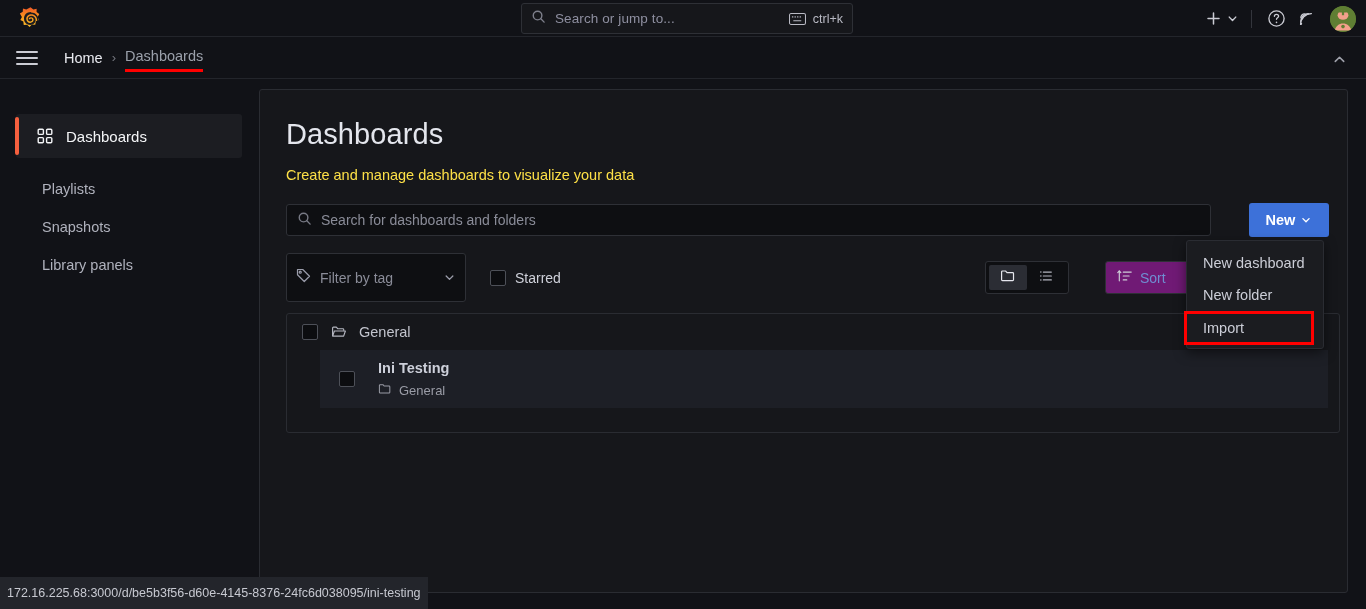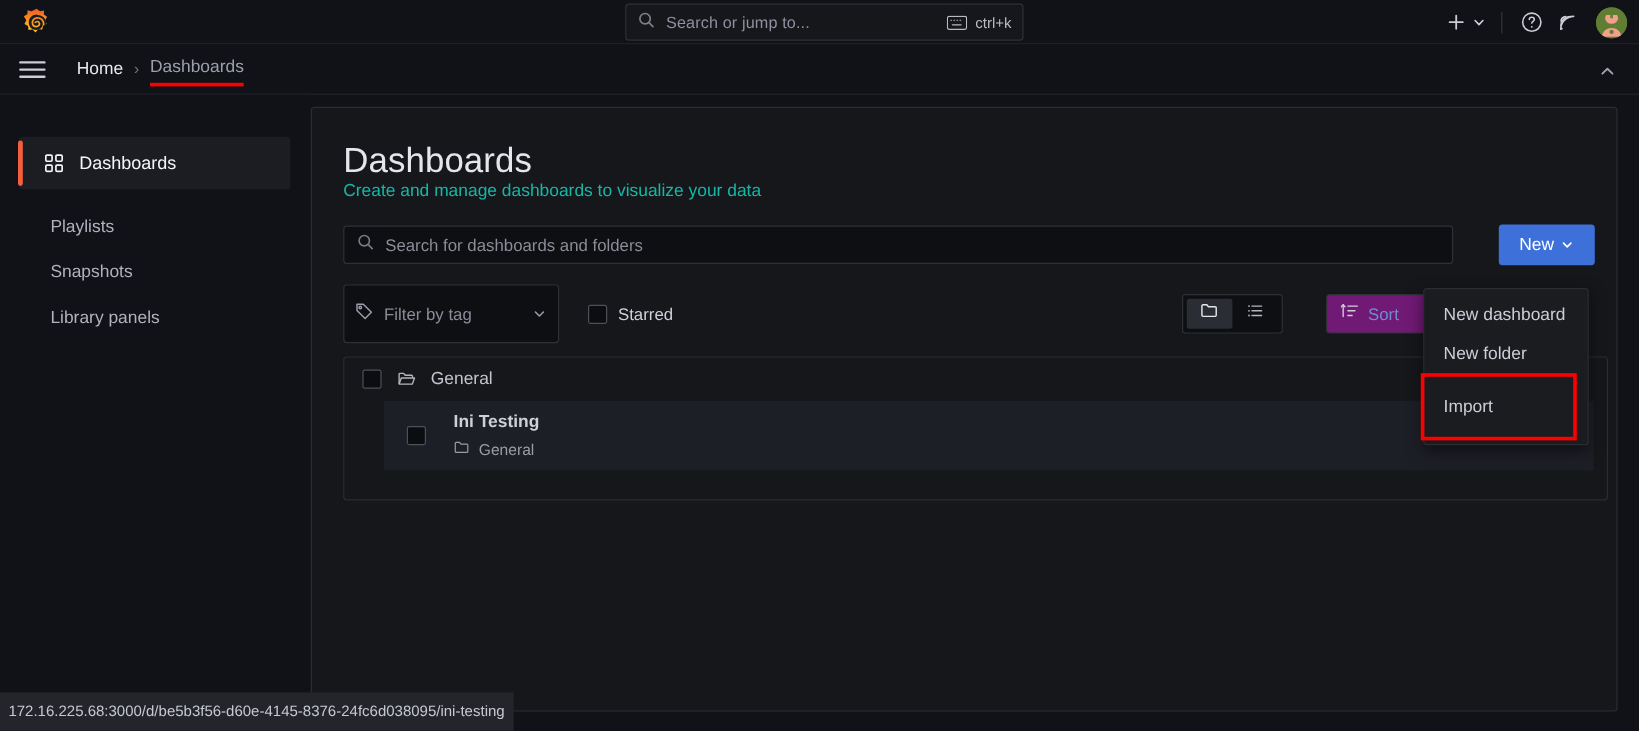--- a/index.html
+++ b/index.html
@@ -176,23 +176,23 @@
   }
   .panel-inner { padding: 28px 26px 0 26px; position: relative; }
 
   .page-title {
     font-size: 29px;
     font-weight: 400;
     color: #e4e6ed;
     letter-spacing: .1px;
   }
   .page-sub {
-    margin-top: 0;
+    margin-top: 16px;
     font-size: 14.5px;
-    color: #14b8a6;
+    color: #fde047;
   }
 
   .search-row {
     margin-top: 21px;
     display: flex; align-items: center; gap: 0;
     position: relative;
   }
   .dash-search {
     width: 925px; height: 32px;
     background: #0e0f12;
@@ -207,21 +207,21 @@
 
   .new-btn {
     position: absolute;
     left: 963px; top: -1px;
     width: 80px; height: 34px;
     background: #3d71d9;
     border: none; border-radius: 3px;
     color: #ffffff;
     font-size: 14.5px;
     font-family: "Liberation Sans", sans-serif;
-    font-weight: 400;
+    font-weight: 700;
     display: flex; align-items: center; justify-content: center; gap: 5px;
     cursor: pointer;
   }
 
   
   .toolbar {
     margin-top: 25px;
     display: flex; align-items: center;
     position: relative;
     height: 33px;
@@ -339,21 +339,21 @@
     padding-left: 16px;
     font-size: 14.5px;
     color: #ccced7;
     cursor: pointer;
   }
   .dd-item.highlight {
     position: relative;
     outline: 3px solid #ff0000;
     outline-offset: 0px;
     margin: 3px 12px 0 0;
-    height: 50px;
+    height: 28px;
   }
 
   
   .statusbar {
     position: absolute;
     left: 0; bottom: 0;
     height: 32px;
     background: #23252b;
     color: #c7c9d1;
     font-size: 12.5px;

